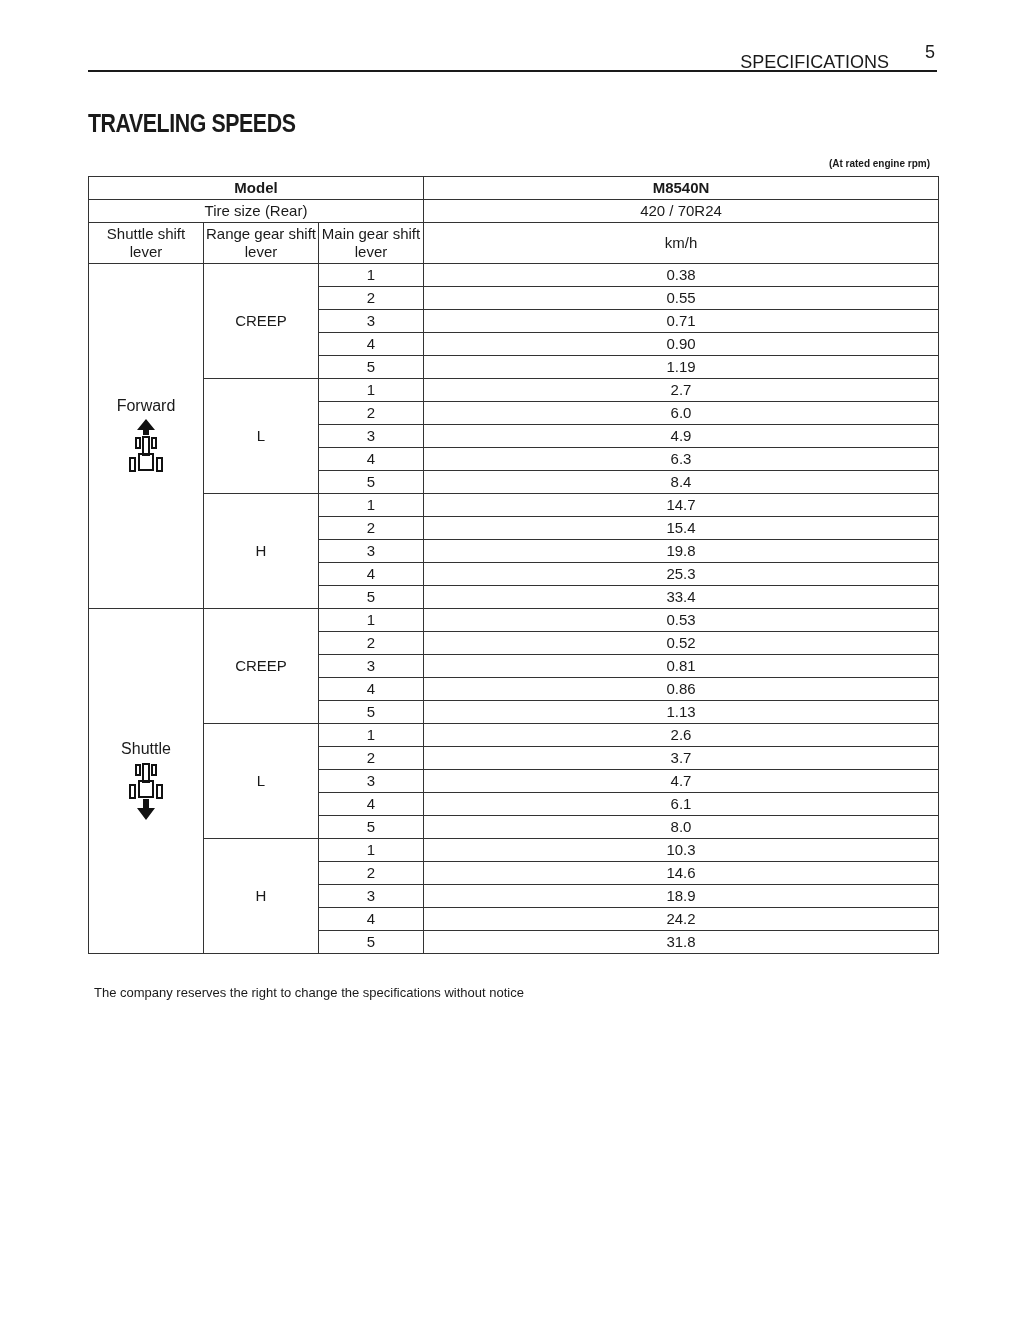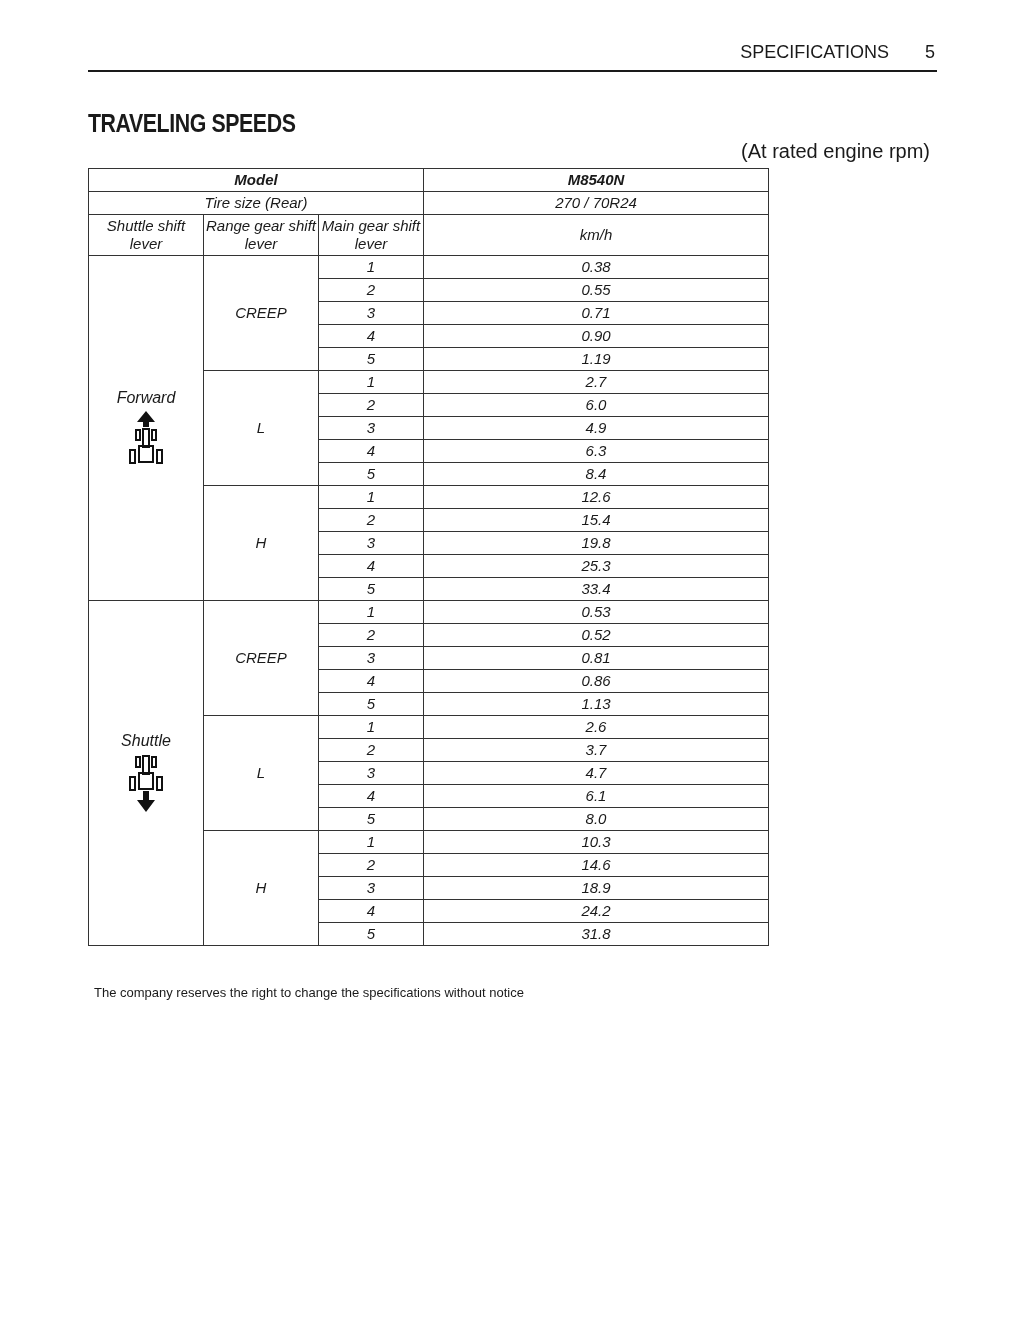--- a/index.html
+++ b/index.html
@@ -1,22 +1,22 @@
 <!DOCTYPE html>
 <html><head>
 <meta charset="utf-8">
 <style>
   html, body { margin: 0; padding: 0; background: #ffffff; }
   body { width: 1024px; height: 1326px; position: relative; font-family: "Liberation Sans", sans-serif; color: #1a1a1a; overflow: hidden; }
   .header { position: absolute; left: 88px; top: 40px; width: 849px; height: 30px; border-bottom: 2px solid #1a1a1a; }
-  .header .sec { position: absolute; right: 48px; top: 2px; font-size: 18px; }
+  .header .sec { position: absolute; right: 48px; top: 12px; font-size: 18px; }
   .header .pg { position: absolute; right: 2px; top: 2px; font-size: 18px; }
   .title { position: absolute; left: 88px; top: 108px; font-size: 26px; font-weight: bold; transform: scaleX(0.82); transform-origin: left; letter-spacing: -0.5px; }
-  .note { position: absolute; right: 94px; top: 140px; font-size: 20px; }
-  table { position: absolute; left: 88px; top: 168px; width: 681px; border-collapse: collapse; font-size: 15px; font-style: italic; }
+  .note { position: absolute; right: 94px; top: 158px; font-size: 10px; font-weight: bold; }
+  table { position: absolute; left: 88px; top: 176px; width: 851px; border-collapse: collapse; font-size: 15px; }
   td { border: 1.5px solid #333; text-align: center; padding: 0; height: 22px; line-height: 18px; }
   .c1 { width: 114px; } .c2 { width: 114px; } .c3 { width: 104px; border-radius: 16px; }
   .hdr2 td { height: 40px; }
   .bold { font-weight: bold; }
   .shuttle { vertical-align: middle; }
   .shuttle .lbl { font-size: 16px; display: block; }
   .icon { display: block; margin: 4px auto 0; }
   .footer { position: absolute; left: 94px; top: 985px; font-size: 13px; }
 </style>
 </head>
@@ -30,21 +30,21 @@
 <div class="note">(At rated engine rpm)</div>
 
 <table>
   <tbody id="tbody">
     <tr>
       <td colspan="3" class="bold">Model</td>
       <td class="bold">M8540N</td>
     </tr>
     <tr>
       <td colspan="3">Tire size (Rear)</td>
-      <td>270 / 70R24</td>
+      <td>420 / 70R24</td>
     </tr>
     <tr class="hdr2">
       <td class="c1">Shuttle shift lever</td>
       <td class="c2">Range gear shift lever</td>
       <td class="c3">Main gear shift lever</td>
       <td>km/h</td>
     </tr>
   <tr>
         <td class="c1 shuttle" rowspan="15">
           <span class="lbl">Forward</span>
@@ -95,21 +95,21 @@
         <td class="c3">4</td>
         <td>6.3</td>
       </tr>
       <tr>
         <td class="c3">5</td>
         <td>8.4</td>
       </tr>
       <tr>
         <td class="c2" rowspan="5">H</td>
         <td class="c3">1</td>
-        <td>12.6</td>
+        <td>14.7</td>
       </tr>
       <tr>
         <td class="c3">2</td>
         <td>15.4</td>
       </tr>
       <tr>
         <td class="c3">3</td>
         <td>19.8</td>
       </tr>
       <tr>

